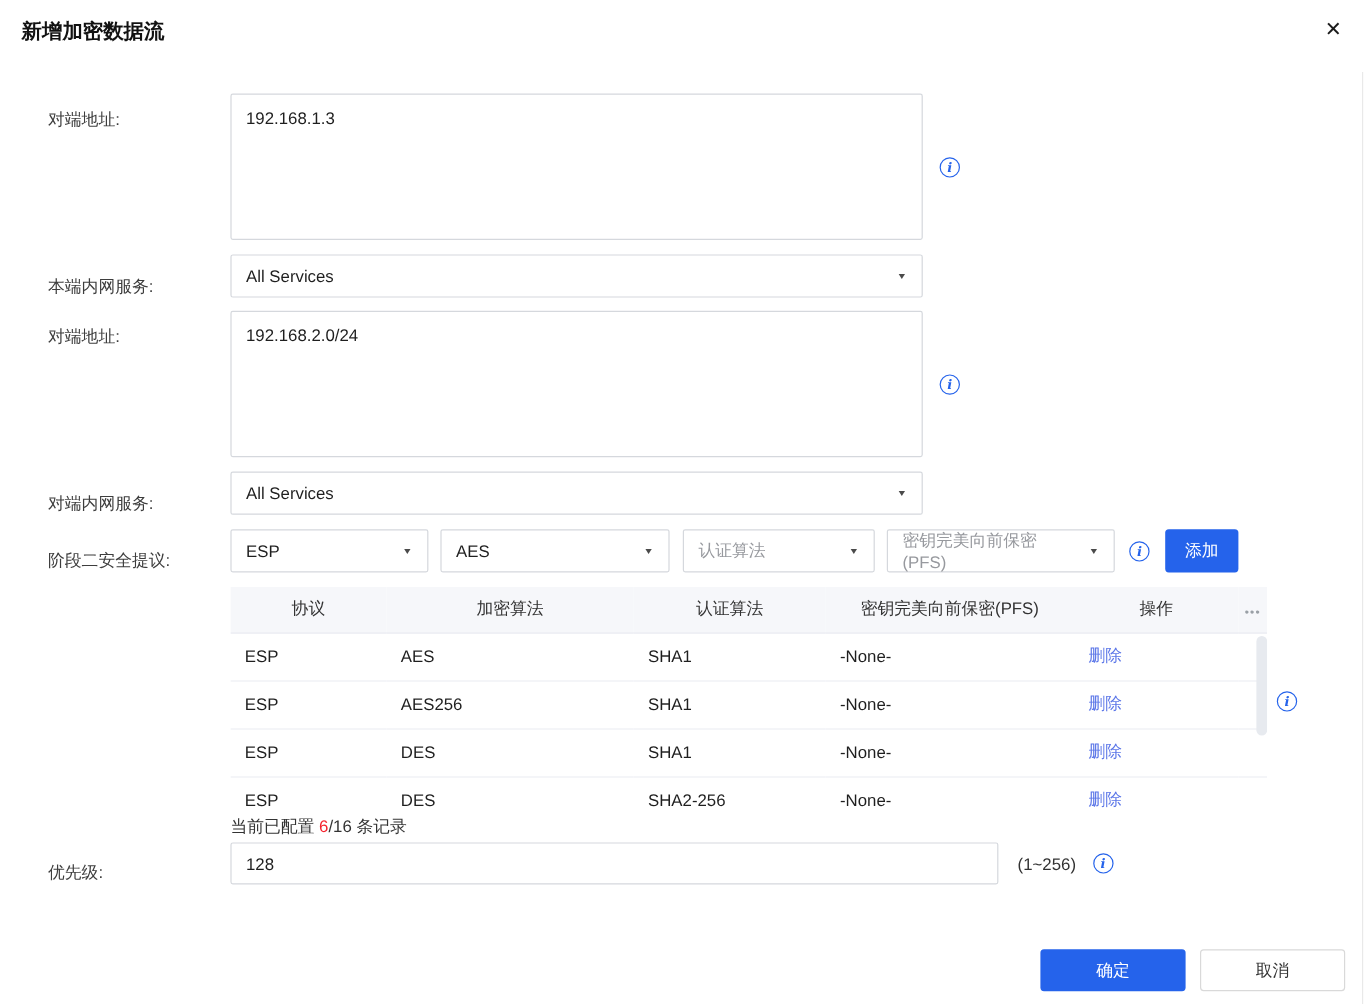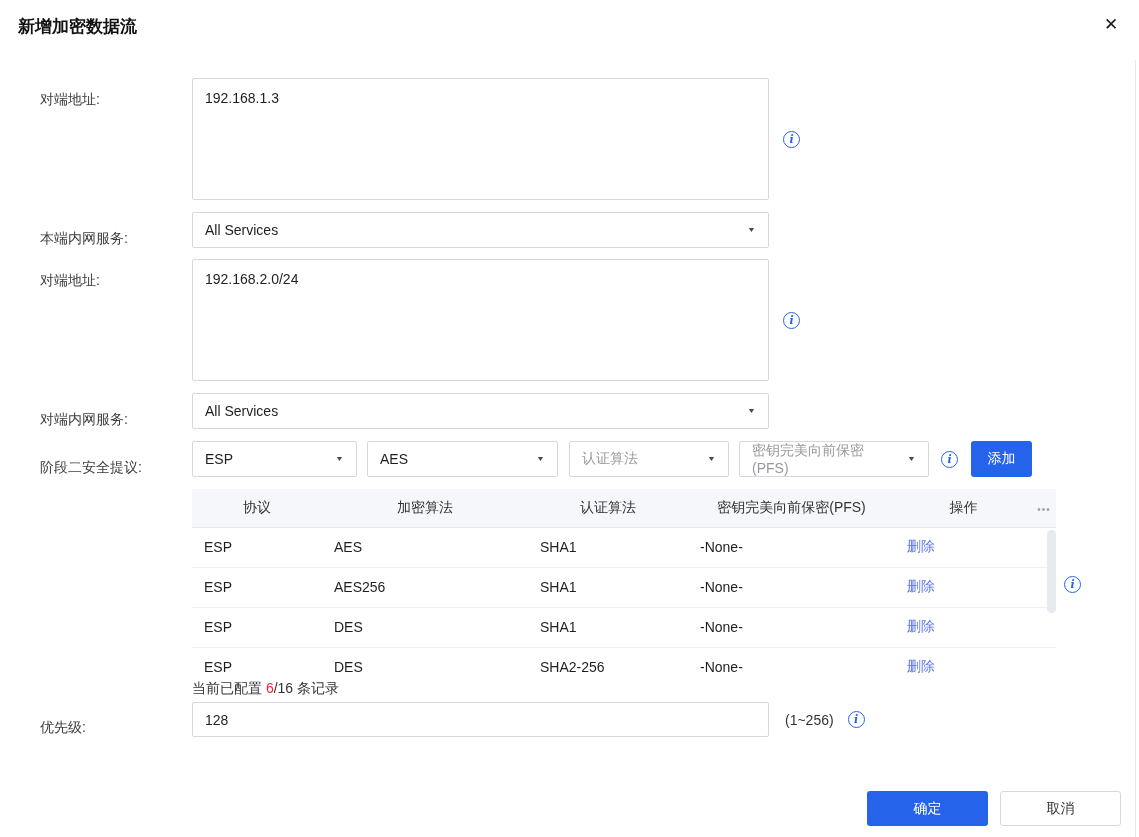--- a/index.html
+++ b/index.html
@@ -40,21 +40,21 @@
   table.props td { height:40px; padding:0 12px; border-bottom:1px solid #edeff4; color:#1f1f1f; background:#fff; }
   .more-dots { color:#9aa0a6; font-size:10px; letter-spacing:1px; cursor:pointer; }
   a.del-link { color:#5b76e8; text-decoration:none; cursor:pointer; }
   .tbl-scrollbar { position:absolute; right:0; top:41px; width:9px; height:83px; background:#e7eaef; border-radius:5px; cursor:pointer; }
   .tbl-info { position:absolute; left:1064px; top:576px; }
 
   .count-line { margin-left:152px; margin-top:7px; font-size:14px; color:#333; }
   .count-line .red { color:#f5222d; }
 
   .priority-row { margin-top:4px; }
-  input.priority { width:577px; height:35px; border:1px solid #d5d8dd; border-radius:2px; padding:0 12px; font-size:14px; color:#1f1f1f; outline:none; font-family:"Liberation Sans", sans-serif; }
+  input.priority { width:640px; height:35px; border:1px solid #d5d8dd; border-radius:2px; padding:0 12px; font-size:14px; color:#1f1f1f; outline:none; font-family:"Liberation Sans", sans-serif; }
   .hint { font-size:14px; color:#333; margin-left:16px; }
 
   .footer { position:absolute; right:18px; top:791px; display:flex; }
   .btn { width:121px; height:35px; font-size:14px; border-radius:3px; cursor:pointer; font-family:"Liberation Sans", sans-serif; }
   .btn-ok { background:#2563eb; color:#fff; border:none; margin-right:12px; }
   .btn-cancel { background:#fff; color:#333; border:1px solid #d9d9d9; }
 </style>
 </head>
 <body>
 

